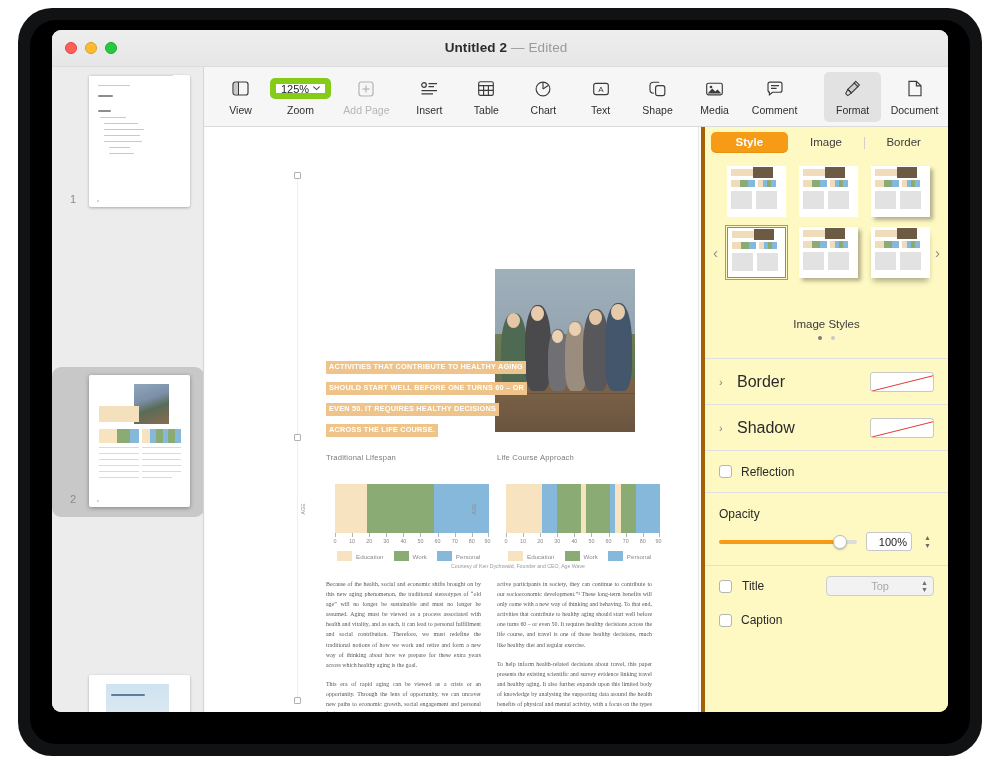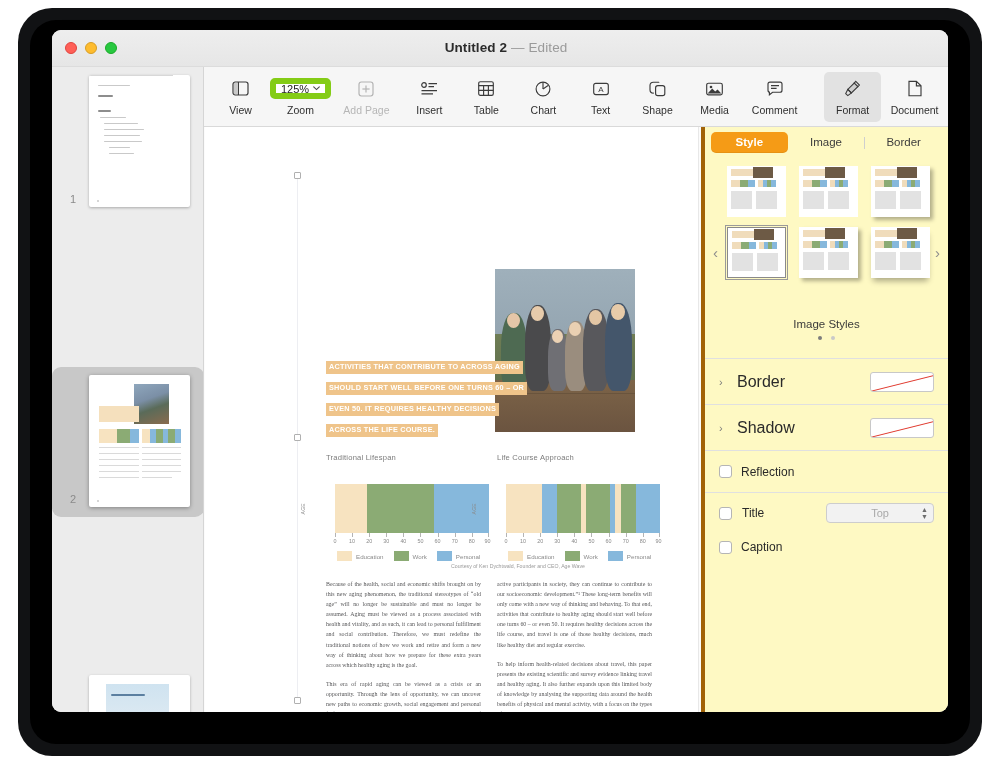--- a/index.html
+++ b/index.html
@@ -524,21 +524,21 @@
           <div class="person" style="left:110px;top:34px; width:27px; height:88px; background:#44566b;"></div>
           <div style="position:absolute;left:12px;top:44px;width:13px;height:15px;border-radius:50%;background:#e5c6a8"></div>
           <div style="position:absolute;left:36px;top:37px;width:13px;height:15px;border-radius:50%;background:#e7cbab"></div>
           <div style="position:absolute;left:57px;top:61px;width:11px;height:13px;border-radius:50%;background:#ecd2b4"></div>
           <div style="position:absolute;left:74px;top:53px;width:12px;height:14px;border-radius:50%;background:#ead0b2"></div>
           <div style="position:absolute;left:94px;top:41px;width:13px;height:15px;border-radius:50%;background:#e3c6a4"></div>
           <div style="position:absolute;left:116px;top:35px;width:14px;height:16px;border-radius:50%;background:#e7cba9"></div>
         </div>
 
         <div id="callout">
-          <div><span class="co-line">ACTIVITIES THAT CONTRIBUTE TO ACROSS AGING</span></div>
+          <div><span class="co-line">ACTIVITIES THAT CONTRIBUTE TO HEALTHY AGING</span></div>
           <div><span class="co-line">SHOULD START WELL BEFORE ONE TURNS 60 – OR</span></div>
           <div><span class="co-line">EVEN 50. IT REQUIRES HEALTHY DECISIONS</span></div>
           <div><span class="co-line">ACROSS THE LIFE COURSE.</span></div>
         </div>
 
         <div class="chartblock" style="left:121px;">
           <div class="chart-title">Traditional Lifespan</div>
           <div style="display:flex;">
             <div class="agelabel">AGE</div>
             <div>
@@ -787,20 +787,34 @@
         <span class="discl">›</span>
         <span class="rowlabel">Shadow</span>
         <span class="noline"></span>
       </div>
 
       <div class="cbrow">
         <span class="cb"></span>
         <span class="cbtext">Reflection</span>
       </div>
 
+      <div id="opacitysec">
+        <div class="ttl">Opacity</div>
+        <div class="opacityrow">
+          <span class="track">
+            <span class="fill"></span>
+            <span class="knob"></span>
+          </span>
+          <span class="numbox">100%</span>
+          <span class="stepper">
+            <span>▲</span>
+            <span>▼</span>
+          </span>
+        </div>
+      </div>
 
       <div class="titlerow">
         <span class="cb"></span>
         <span class="cbtext">Title</span>
         <span class="popup">
           <span>Top</span>
           <span class="chev">▲<br>▼</span>
         </span>
       </div>
 

